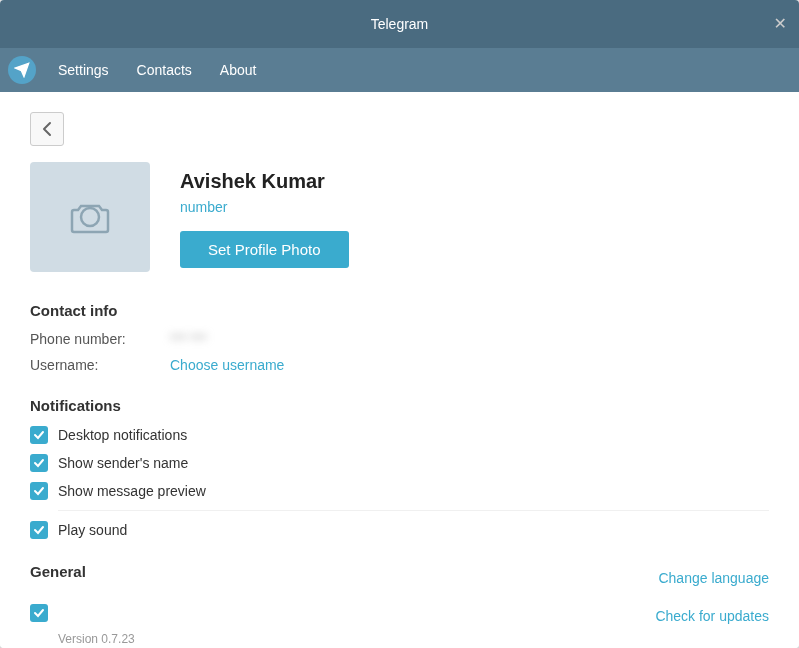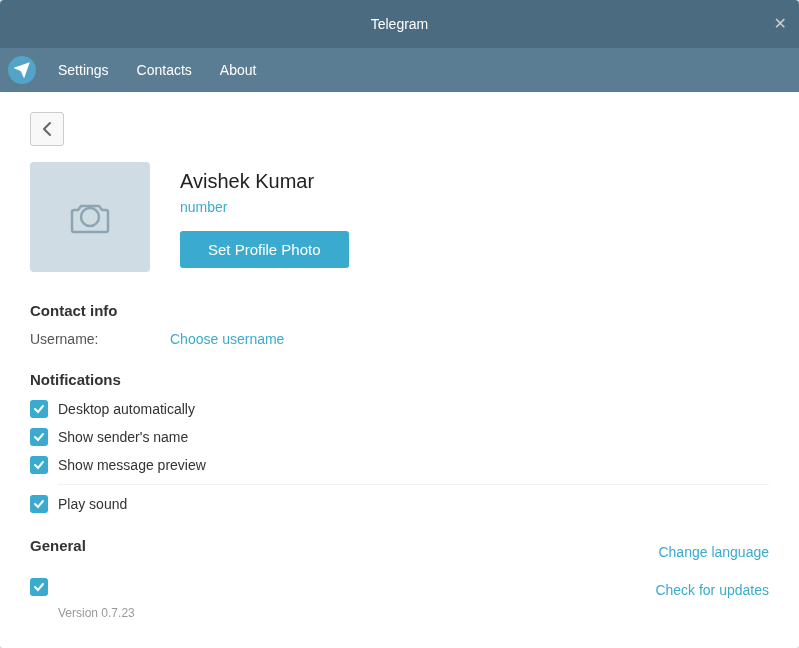--- a/index.html
+++ b/index.html
@@ -109,21 +109,21 @@
     }
     .avatar-placeholder svg { color: #8da5b3; }
     .profile-info {
       display: flex;
       flex-direction: column;
       gap: 6px;
       padding-top: 8px;
     }
     .profile-name {
       font-size: 20px;
-      font-weight: 400;
+      font-weight: 700;
       color: #222;
     }
     .profile-status {
       font-size: 14px;
       color: #3aabce;
     }
     .set-photo-btn {
       background: #3aabce;
       color: #fff;
       border: none;
@@ -254,35 +254,39 @@
       <div class="profile-info">
         <span class="profile-name">Avishek Kumar</span>
         <span class="profile-status">number</span>
         <button class="set-photo-btn">Set Profile Photo</button>
       </div>
     </div>
 
     <div class="contact-info-section">
       <div class="section-title">Contact info</div>
       <div class="contact-row">
+        <span class="contact-label">Phone number:</span>
+        <span class="contact-value blurred">*** ***</span>
+      </div>
+      <div class="contact-row">
         <span class="contact-label">Username:</span>
         <a class="contact-link">Choose username</a>
       </div>
     </div>
 
     <div class="notifications-section">
       <div class="section-title">Notifications</div>
 
       <div class="checkbox-row">
         <div class="checkbox-box">
           <svg width="12" height="12" viewBox="0 0 12 12">
               <path d="M2 6L5 9L10 3" stroke="white" stroke-width="2" fill="none" stroke-linecap="round"></path>
             </svg>
         </div>
-        <span>Desktop automatically</span>
+        <span>Desktop notifications</span>
       </div>
 
       <div class="checkbox-row">
         <div class="checkbox-box">
           <svg width="12" height="12" viewBox="0 0 12 12">
               <path d="M2 6L5 9L10 3" stroke="white" stroke-width="2" fill="none" stroke-linecap="round"></path>
             </svg>
         </div>
         <span>Show sender's name</span>
       </div>

